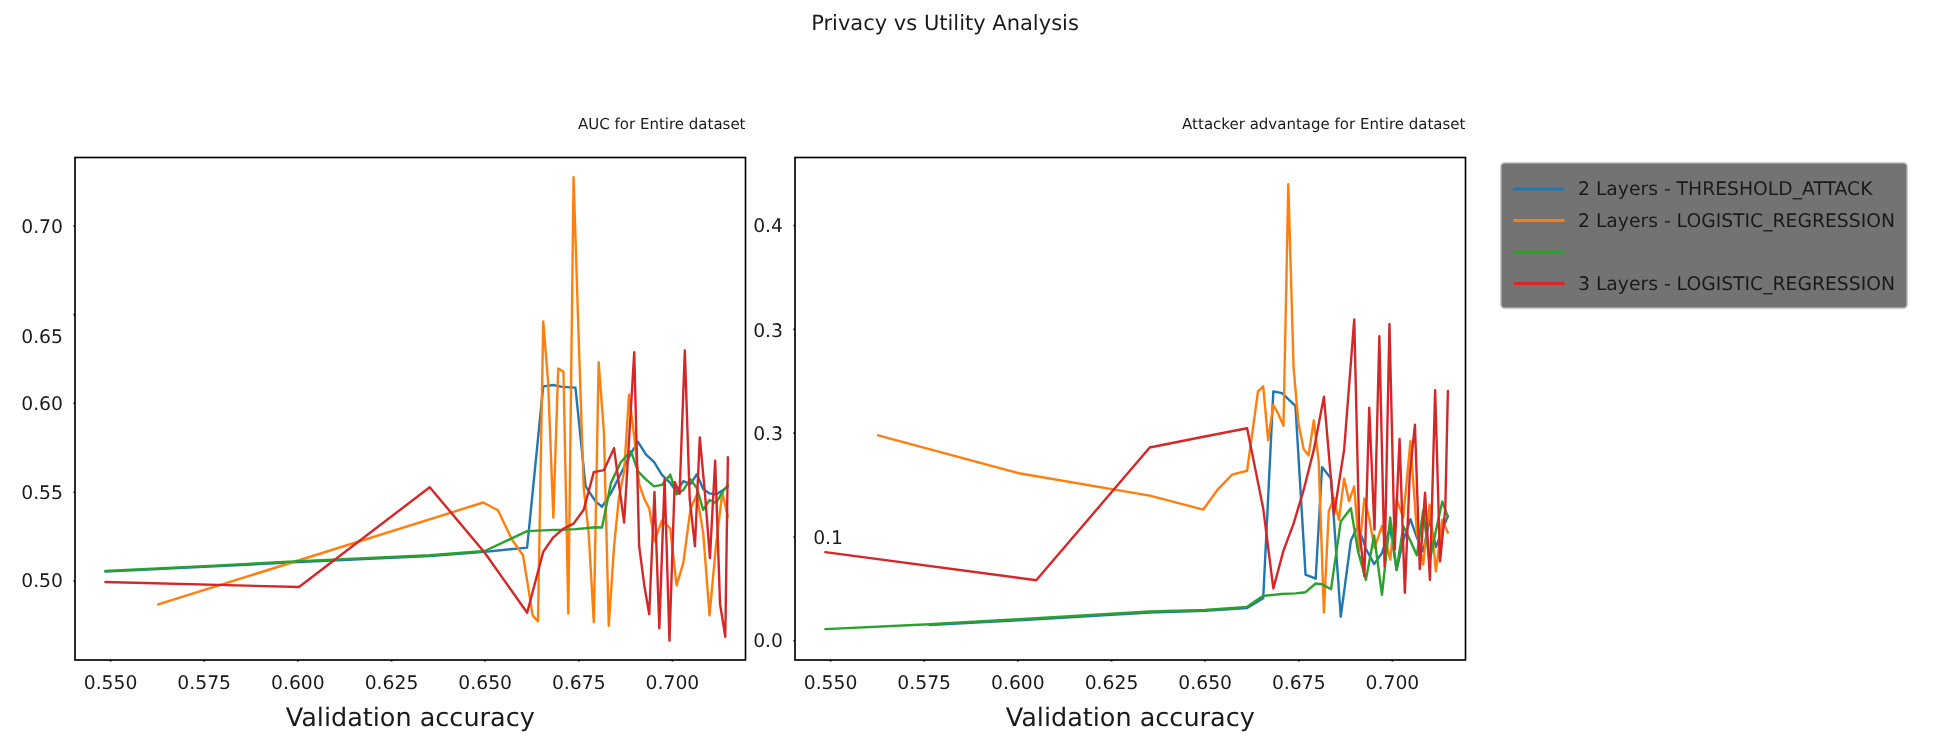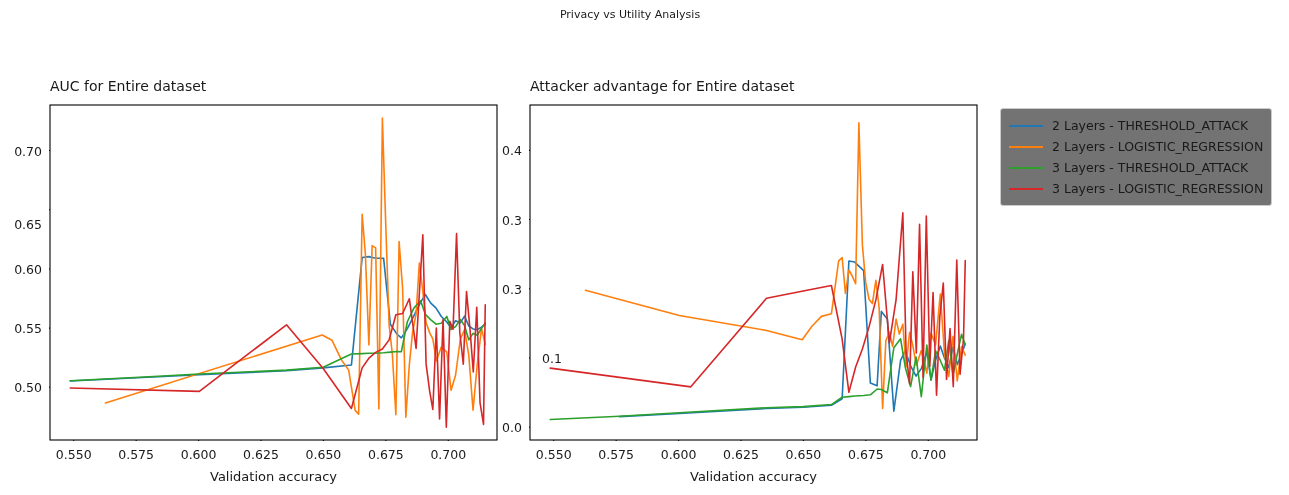--- a/index.html
+++ b/index.html
@@ -20,33 +20,33 @@
     left: 0; top: 0;
     width: 1289px;
     height: 495px;
   }
   .suptitle {
     position: absolute;
     left: 0;
     top: 8px;
     width: 1260px;
     text-align: center;
-    font-size: 11px;
+    font-size: 14px;
     color: #1a1a1a;
   }
   .axes-title {
     position: absolute;
-    text-align: left;
-    font-size: 14px;
+    text-align: right;
+    font-size: 10px;
     color: #1a1a1a;
   }
   .xlabel {
     position: absolute;
     text-align: center;
-    font-size: 13px;
+    font-size: 17px;
     color: #1a1a1a;
   }
   .tick-label {
     position: absolute;
     font-size: 12.5px;
     color: #1a1a1a;
     white-space: nowrap;
   }
   .tick-x { transform: translateX(-50%); }
   .tick-y { transform: translateY(-50%); text-align: right; }
@@ -189,20 +189,19 @@
       <div class="legend-row">
         <span class="legend-swatch" style="border-top-color: rgb(31, 119, 180);"></span>
         <span class="legend-text">2 Layers - THRESHOLD_ATTACK</span>
       </div>
       <div class="legend-row">
         <span class="legend-swatch" style="border-top-color: rgb(255, 127, 14);"></span>
         <span class="legend-text">2 Layers - LOGISTIC_REGRESSION</span>
       </div>
       <div class="legend-row">
         <span class="legend-swatch" style="border-top-color: rgb(44, 160, 44);"></span>
-        <span class="legend-text">3 Layers - THRESHOLD_ATTACK</span>
       </div>
       <div class="legend-row">
         <span class="legend-swatch" style="border-top-color: rgb(214, 39, 40);"></span>
         <span class="legend-text">3 Layers - LOGISTIC_REGRESSION</span>
       </div>
     </div>
 </div>
 
 </body></html>

